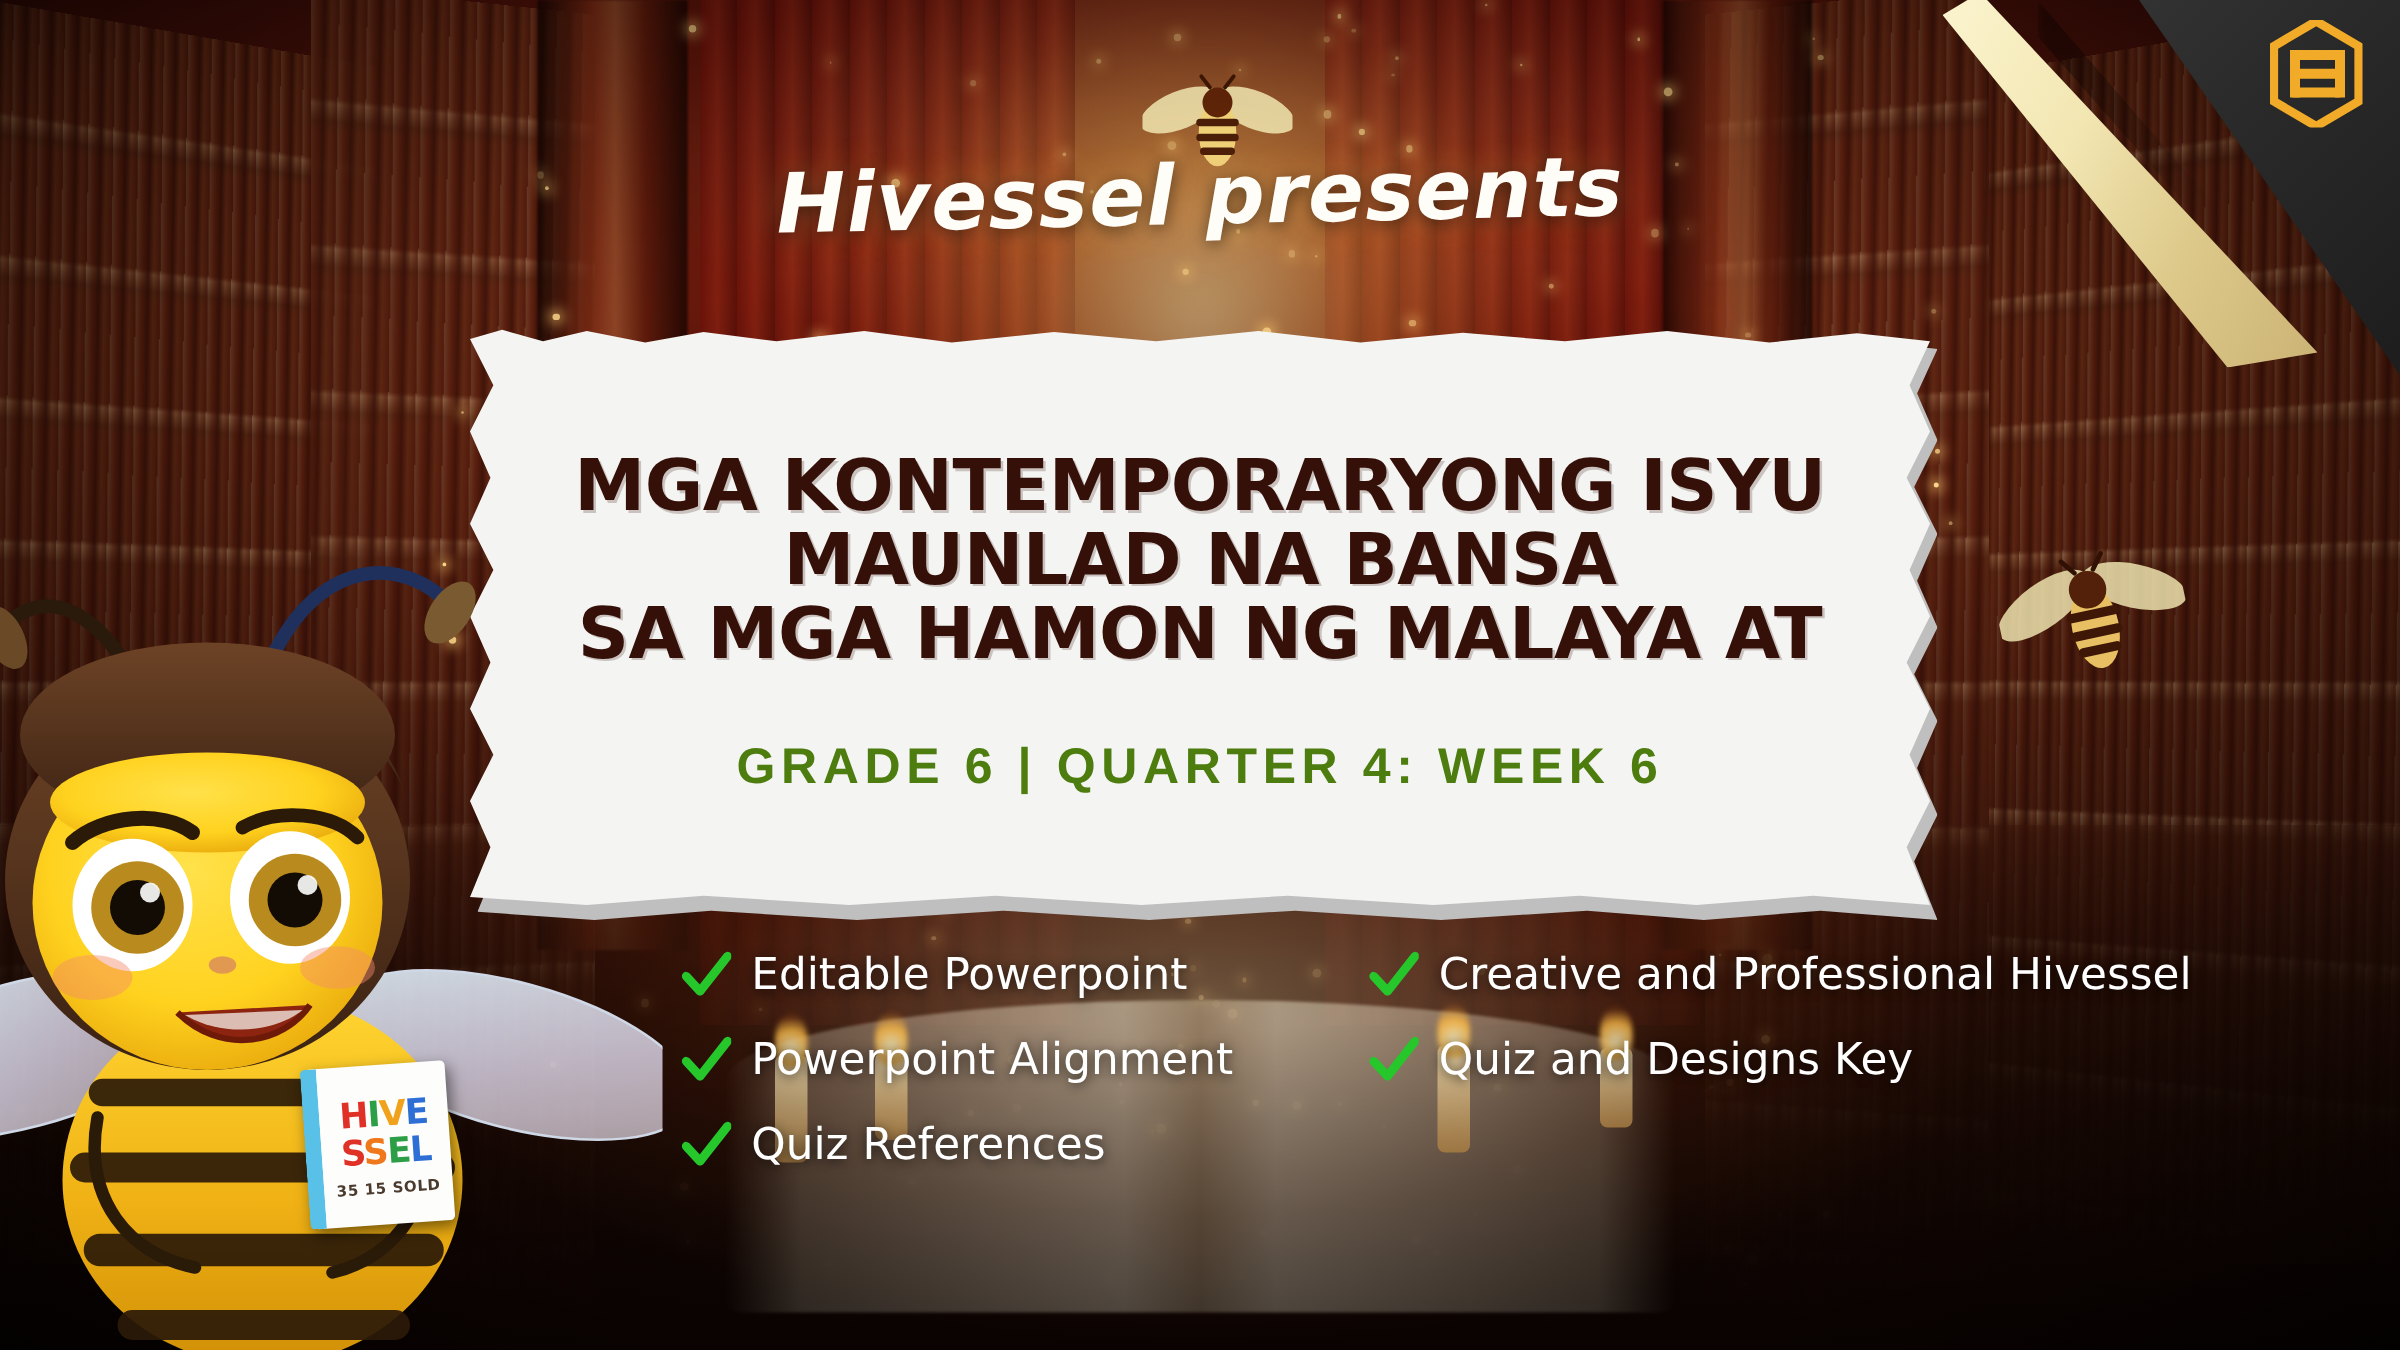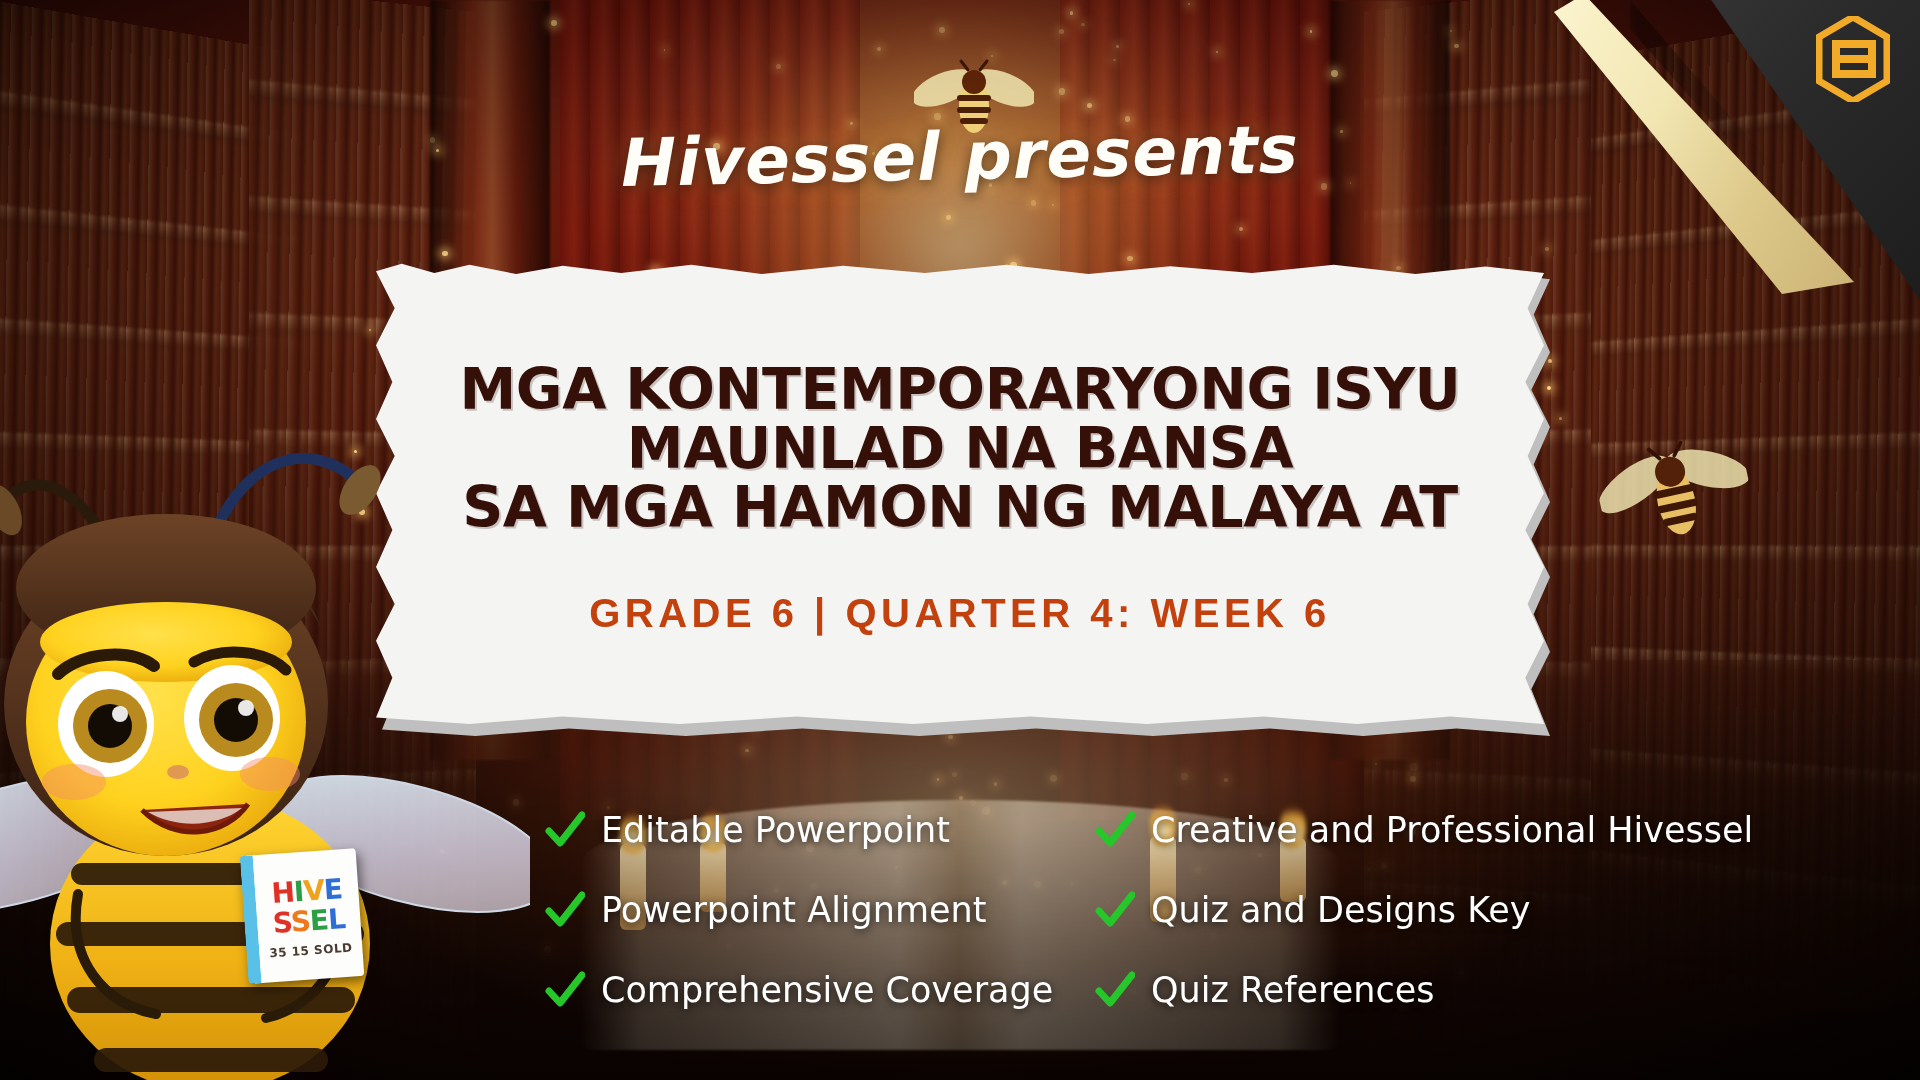--- a/index.html
+++ b/index.html
@@ -162,29 +162,29 @@
   .title{
     color:#351009; text-align:center; font-weight:900;
     font-size:57px; line-height:1.035; letter-spacing:-0.4px;
     font-family:"DejaVu Sans", sans-serif;
     text-transform:uppercase;
     text-shadow:2px 2px 0 rgba(53,16,9,.22);
     max-width:1010px;
   }
   .title .ln{ display:block; }
   .subtitle{
-    margin-top:54px; color:#c2410c; font-weight:700;
+    margin-top:54px; color:#4d7c0f; font-weight:700;
     font-size:40px; letter-spacing:4.5px; text-align:left;
     font-family:"Liberation Sans", sans-serif;
   }
 
   
   .features{
-    position:absolute; left:545px; top:796px; width:1340px;
-    display:grid; grid-template-columns:490px 1fr; gap:12px 60px;
+    position:absolute; left:545px; top:746px; width:1340px;
+    display:grid; grid-template-columns:490px 1fr; gap:0 60px;
   }
   .feat{ display:flex; align-items:center; gap:16px; height:68px; }
   .check{ width:40px; height:40px; flex:none; }
   .feat-label{
     color:#ffffff; font-size:35px; font-weight:400; white-space:nowrap;
     font-family:"DejaVu Sans", sans-serif;
     text-shadow:0 2px 9px rgba(0,0,0,.75);
   }
 
   
@@ -467,26 +467,20 @@
       <svg class="check" viewBox="0 0 40 40">
           <path d="M4 21 L15 33 L37 5" fill="none" stroke="#25C72B" stroke-width="7" stroke-linecap="round" stroke-linejoin="round"></path>
         </svg>
       <span class="feat-label">Quiz and Designs Key</span>
     </div>
 
     <div class="feat">
       <svg class="check" viewBox="0 0 40 40">
           <path d="M4 21 L15 33 L37 5" fill="none" stroke="#25C72B" stroke-width="7" stroke-linecap="round" stroke-linejoin="round"></path>
         </svg>
-      <span class="feat-label">Comprehensive Coverage</span>
-    </div>
-    <div class="feat">
-      <svg class="check" viewBox="0 0 40 40">
-          <path d="M4 21 L15 33 L37 5" fill="none" stroke="#25C72B" stroke-width="7" stroke-linecap="round" stroke-linejoin="round"></path>
-        </svg>
       <span class="feat-label">Quiz References</span>
     </div>
   </div>
 
   <svg class="mascot" viewBox="0 0 560 720">
     <defs>
       <radialGradient id="faceG" cx="45%" cy="40%" r="65%">
         <stop offset="0%" stop-color="#ffe14a"></stop>
         <stop offset="62%" stop-color="#ffd21f"></stop>
         <stop offset="100%" stop-color="#e8a80c"></stop>

